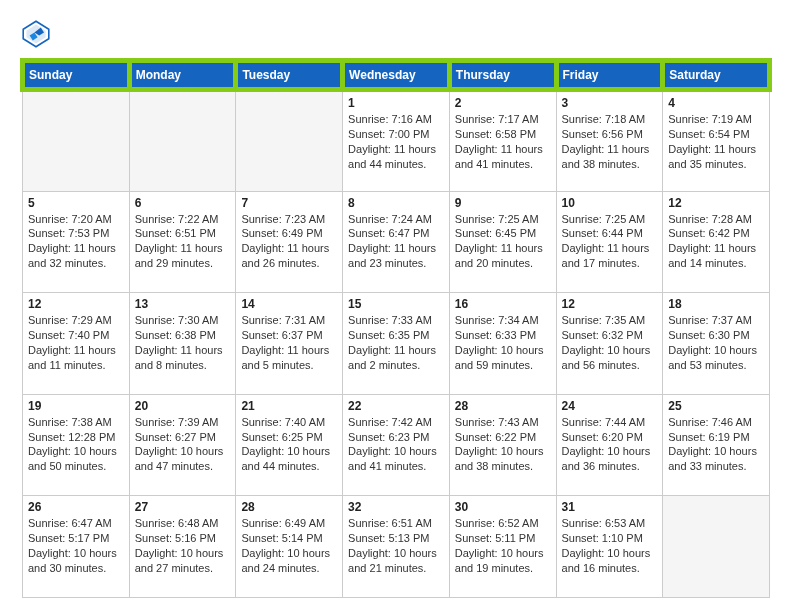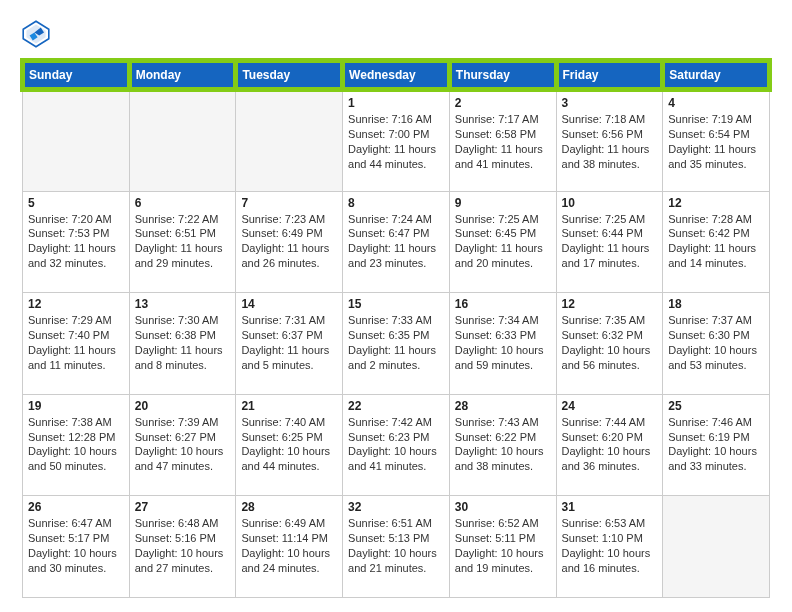--- a/index.html
+++ b/index.html
@@ -298,21 +298,21 @@
           </td>
           <td>
             <span class="day-num">27</span>
             <div class="day-info">Sunrise: 6:48 AM
 Sunset: 5:16 PM
 Daylight: 10 hours and 27 minutes.</div>
           </td>
           <td>
             <span class="day-num">28</span>
             <div class="day-info">Sunrise: 6:49 AM
-Sunset: 11:14 PM
+Sunset: 5:14 PM
 Daylight: 10 hours and 24 minutes.</div>
           </td>
           <td>
             <span class="day-num">32</span>
             <div class="day-info">Sunrise: 6:51 AM
 Sunset: 5:13 PM
 Daylight: 10 hours and 21 minutes.</div>
           </td>
           <td>
             <span class="day-num">30</span>

